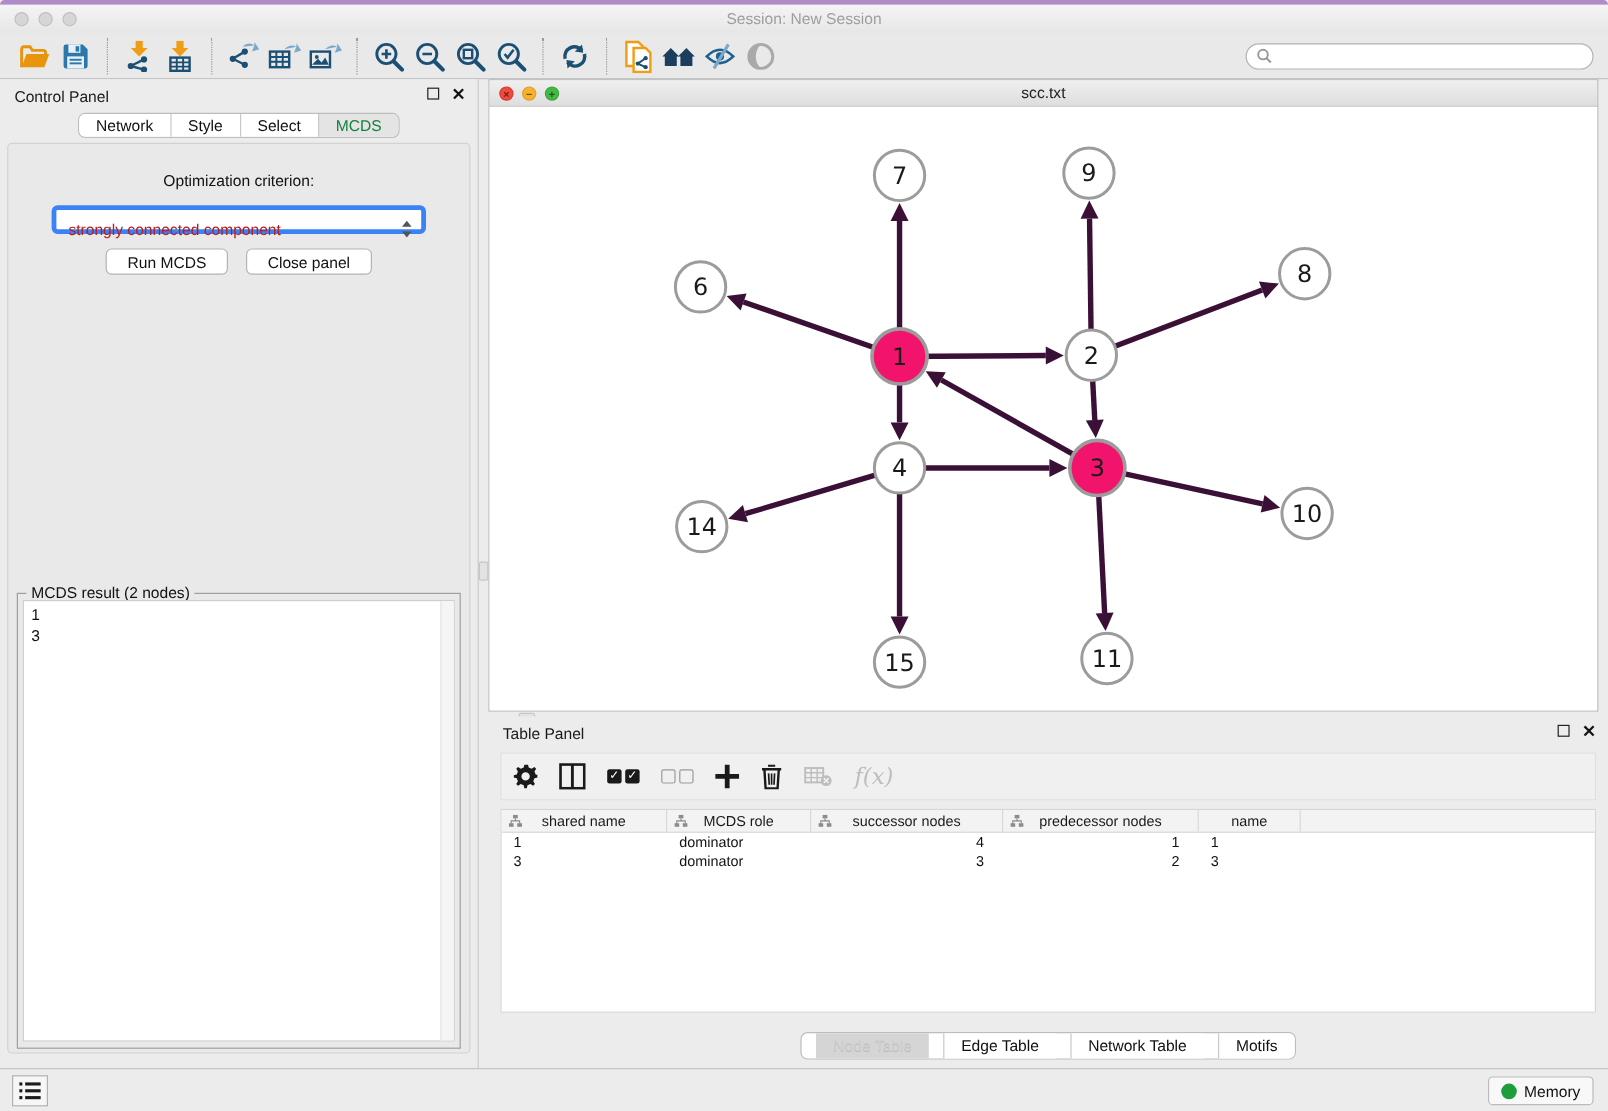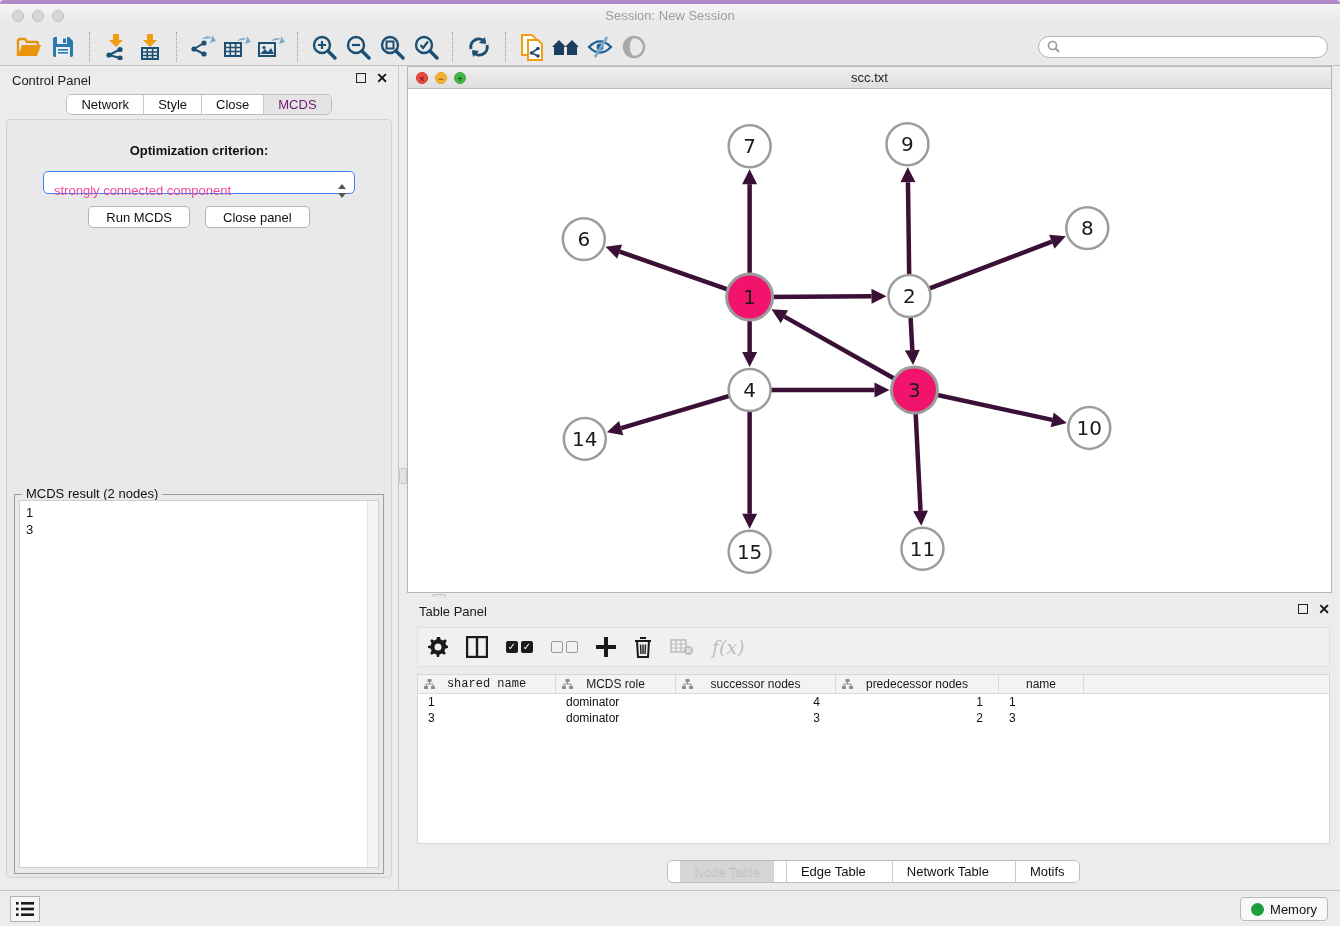--- a/index.html
+++ b/index.html
@@ -37,27 +37,27 @@
   .cp-header { position:relative; height:28px; }
   .panel-title { position:absolute; left:12px; top:7px; font-size:13px; color:#1a1a1a; }
   .panel-ctrls { position:absolute; right:10px; top:7px; display:flex; gap:10px; align-items:center; }
   .float-box { width:10px; height:10px; border:1.6px solid #222; }
   .close-x { font-size:14px; font-weight:bold; color:#111; line-height:10px; }
 
   .segmented { display:flex; justify-content:center; }
   .seg-inner { display:flex; border:1px solid #bdbdbd; border-radius:6px; overflow:hidden; background:#fff; height:21px; }
   .seg { padding:0 14px; line-height:20px; font-size:13px; color:#111; border-left:1px solid #c9c9c9; background:#fff; cursor:default; }
   .seg:first-child { border-left:none; }
-  .seg.active-dim { background:#e4e4e4; color:#701a75; }
+  .seg.active-dim { background:#e4e4e4; color:#15803d; }
 
   .cp-content { position:absolute; left:6px; right:6px; top:53px; bottom:12px;
                 background:#e9e9e9; border:1px solid #d2d2d2; border-radius:4px; }
-  .opt-label { text-align:center; margin-top:23px; font-size:13px; color:#111;font-weight:bold; }
-  .dropdown { margin:13px auto 0; width:312px; height:23px; background:#fff; border:1px solid #3b82f6;
-              border-radius:5px; display:flex; align-items:center; padding:16px 7px 0 10px; font-size:13px; color:#ec4899; }
+  .opt-label { text-align:center; margin-top:23px; font-size:13px; color:#111; }
+  .dropdown { margin:13px auto 0; width:312px; height:23px; background:#fff; border:4px solid #3b82f6;
+              border-radius:5px; display:flex; align-items:center; padding:16px 7px 0 10px; font-size:13px; color:#b91c1c; }
   .dropdown .dd-label { flex:1; }
   .btn-row { display:flex; justify-content:center; gap:15px; margin-top:12px; }
   .mac-btn { height:22px; padding:0 17px; background:#fff; border:1px solid #b3b3b3; border-radius:5px;
              font-size:13px; color:#111; display:flex; align-items:center; cursor:default; }
 
   .mcds-group { position:absolute; left:7px; right:7px; top:374px; bottom:3px; border:1px solid #9f9f9f; }
   .mcds-legend { position:absolute; top:-9px; left:7px; background:#e9e9e9; padding:0 4px; font-size:13px; color:#111; }
   .mcds-textarea { position:absolute; left:4px; right:4px; top:5px; bottom:5px; background:#fff;
                    border:1px solid #cfcfcf; }
   .mcds-text { position:absolute; left:6px; top:3px; font-size:13px; line-height:17px; color:#111; white-space:pre; }
@@ -272,21 +272,21 @@
         <span class="panel-title">Control Panel</span>
         <span class="panel-ctrls">
           <span class="float-box"></span>
           <span class="close-x">✕</span>
         </span>
       </div>
       <div class="segmented">
         <div class="seg-inner">
           <span class="seg">Network</span>
           <span class="seg">Style</span>
-          <span class="seg">Close</span>
+          <span class="seg">Select</span>
           <span class="seg active-dim">MCDS</span>
         </div>
       </div>
       <div class="cp-content">
         <div class="opt-label">Optimization criterion:</div>
         <div class="dropdown">
           <span class="dd-label">strongly connected component</span>
           <svg width="10" height="16" viewBox="0 0 10 16">
               <path d="M5 1 L9 6 L1 6 Z" fill="#555"></path>
               <path d="M5 15 L9 10 L1 10 Z" fill="#555"></path>
@@ -445,21 +445,21 @@
               <path d="M1 6 L16 6 M1 10 L16 10 M6 2 L6 14 M11 2 L11 14" stroke="#bdbdbd" stroke-width="1.2"></path>
               <circle cx="18.5" cy="12.5" r="4.5" fill="#bdbdbd"></circle>
               <path d="M16.5 10.5 L20.5 14.5 M20.5 10.5 L16.5 14.5" stroke="#f0f0f0" stroke-width="1.4"></path>
             </svg>
         </div>
         <div class="tp-icon fx-label">f(x)</div>
       </div>
 
       <div class="tp-table">
         <div class="th-row">
-            <div class="th-cell" style="width: 138px; font-family: Liberation Mono, monospace;">
+            <div class="th-cell" style="width: 138px;">
               <svg class="tree-ic" width="11" height="11" viewBox="0 0 11 11">
                 <rect x="3.5" y="0" width="4" height="3" fill="#8c8c8c"></rect>
                 <rect x="0" y="7" width="4" height="3" fill="#8c8c8c"></rect>
                 <rect x="7" y="7" width="4" height="3" fill="#8c8c8c"></rect>
                 <path d="M5.5 3 L5.5 5 M2 7 L2 5 L9 5 L9 7" stroke="#8c8c8c" stroke-width="1" fill="none"></path>
               </svg>
               <span>shared name</span>
             </div>
             <div class="th-cell" style="width: 120px;">
               <svg class="tree-ic" width="11" height="11" viewBox="0 0 11 11">

